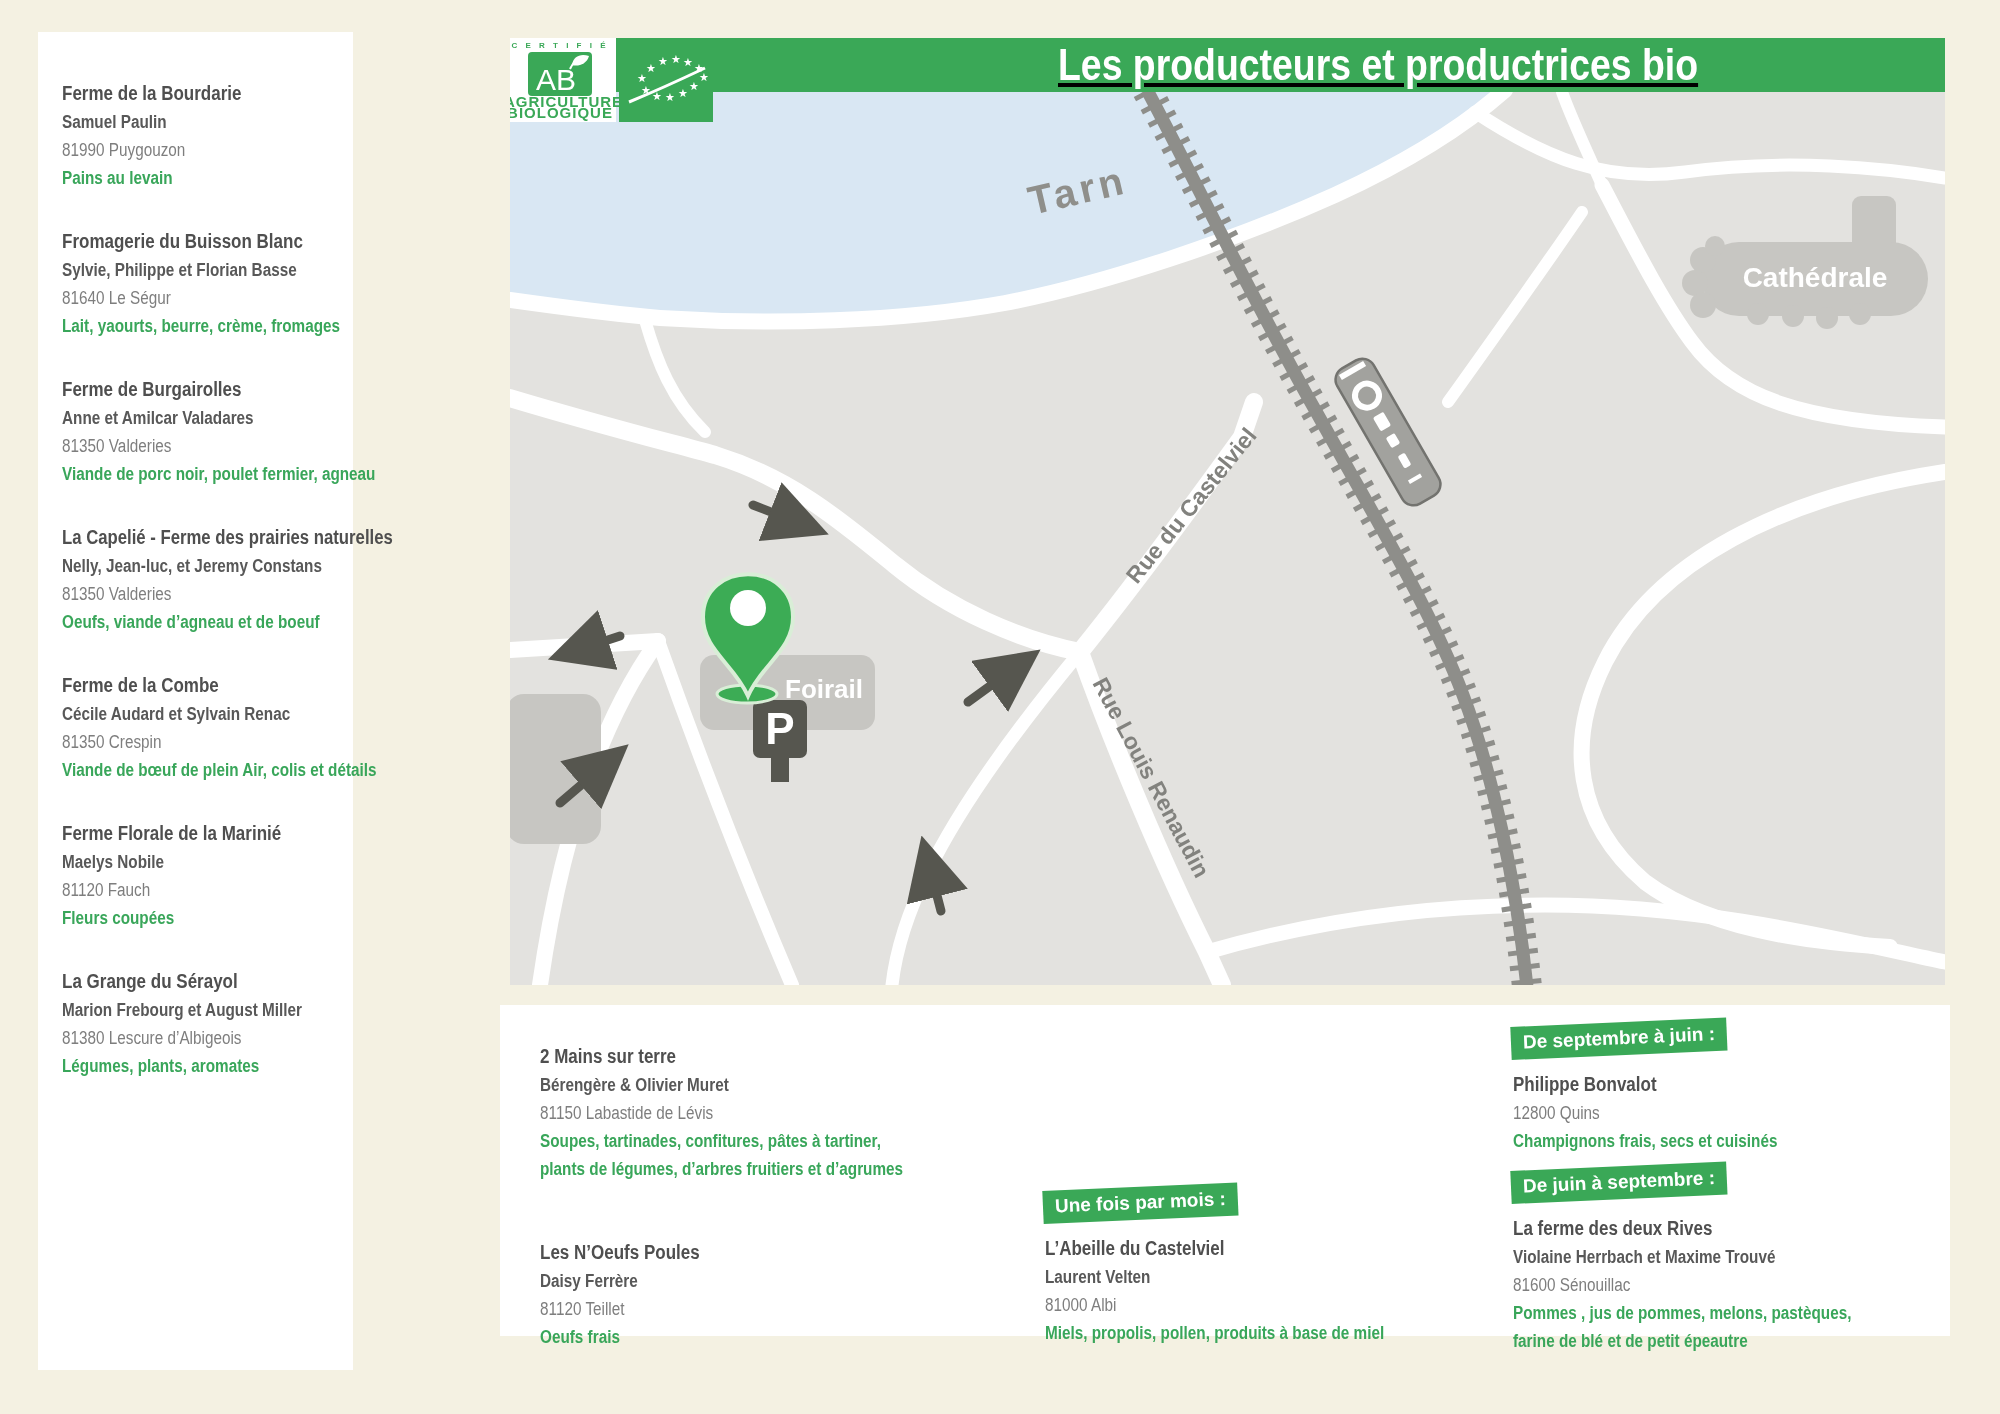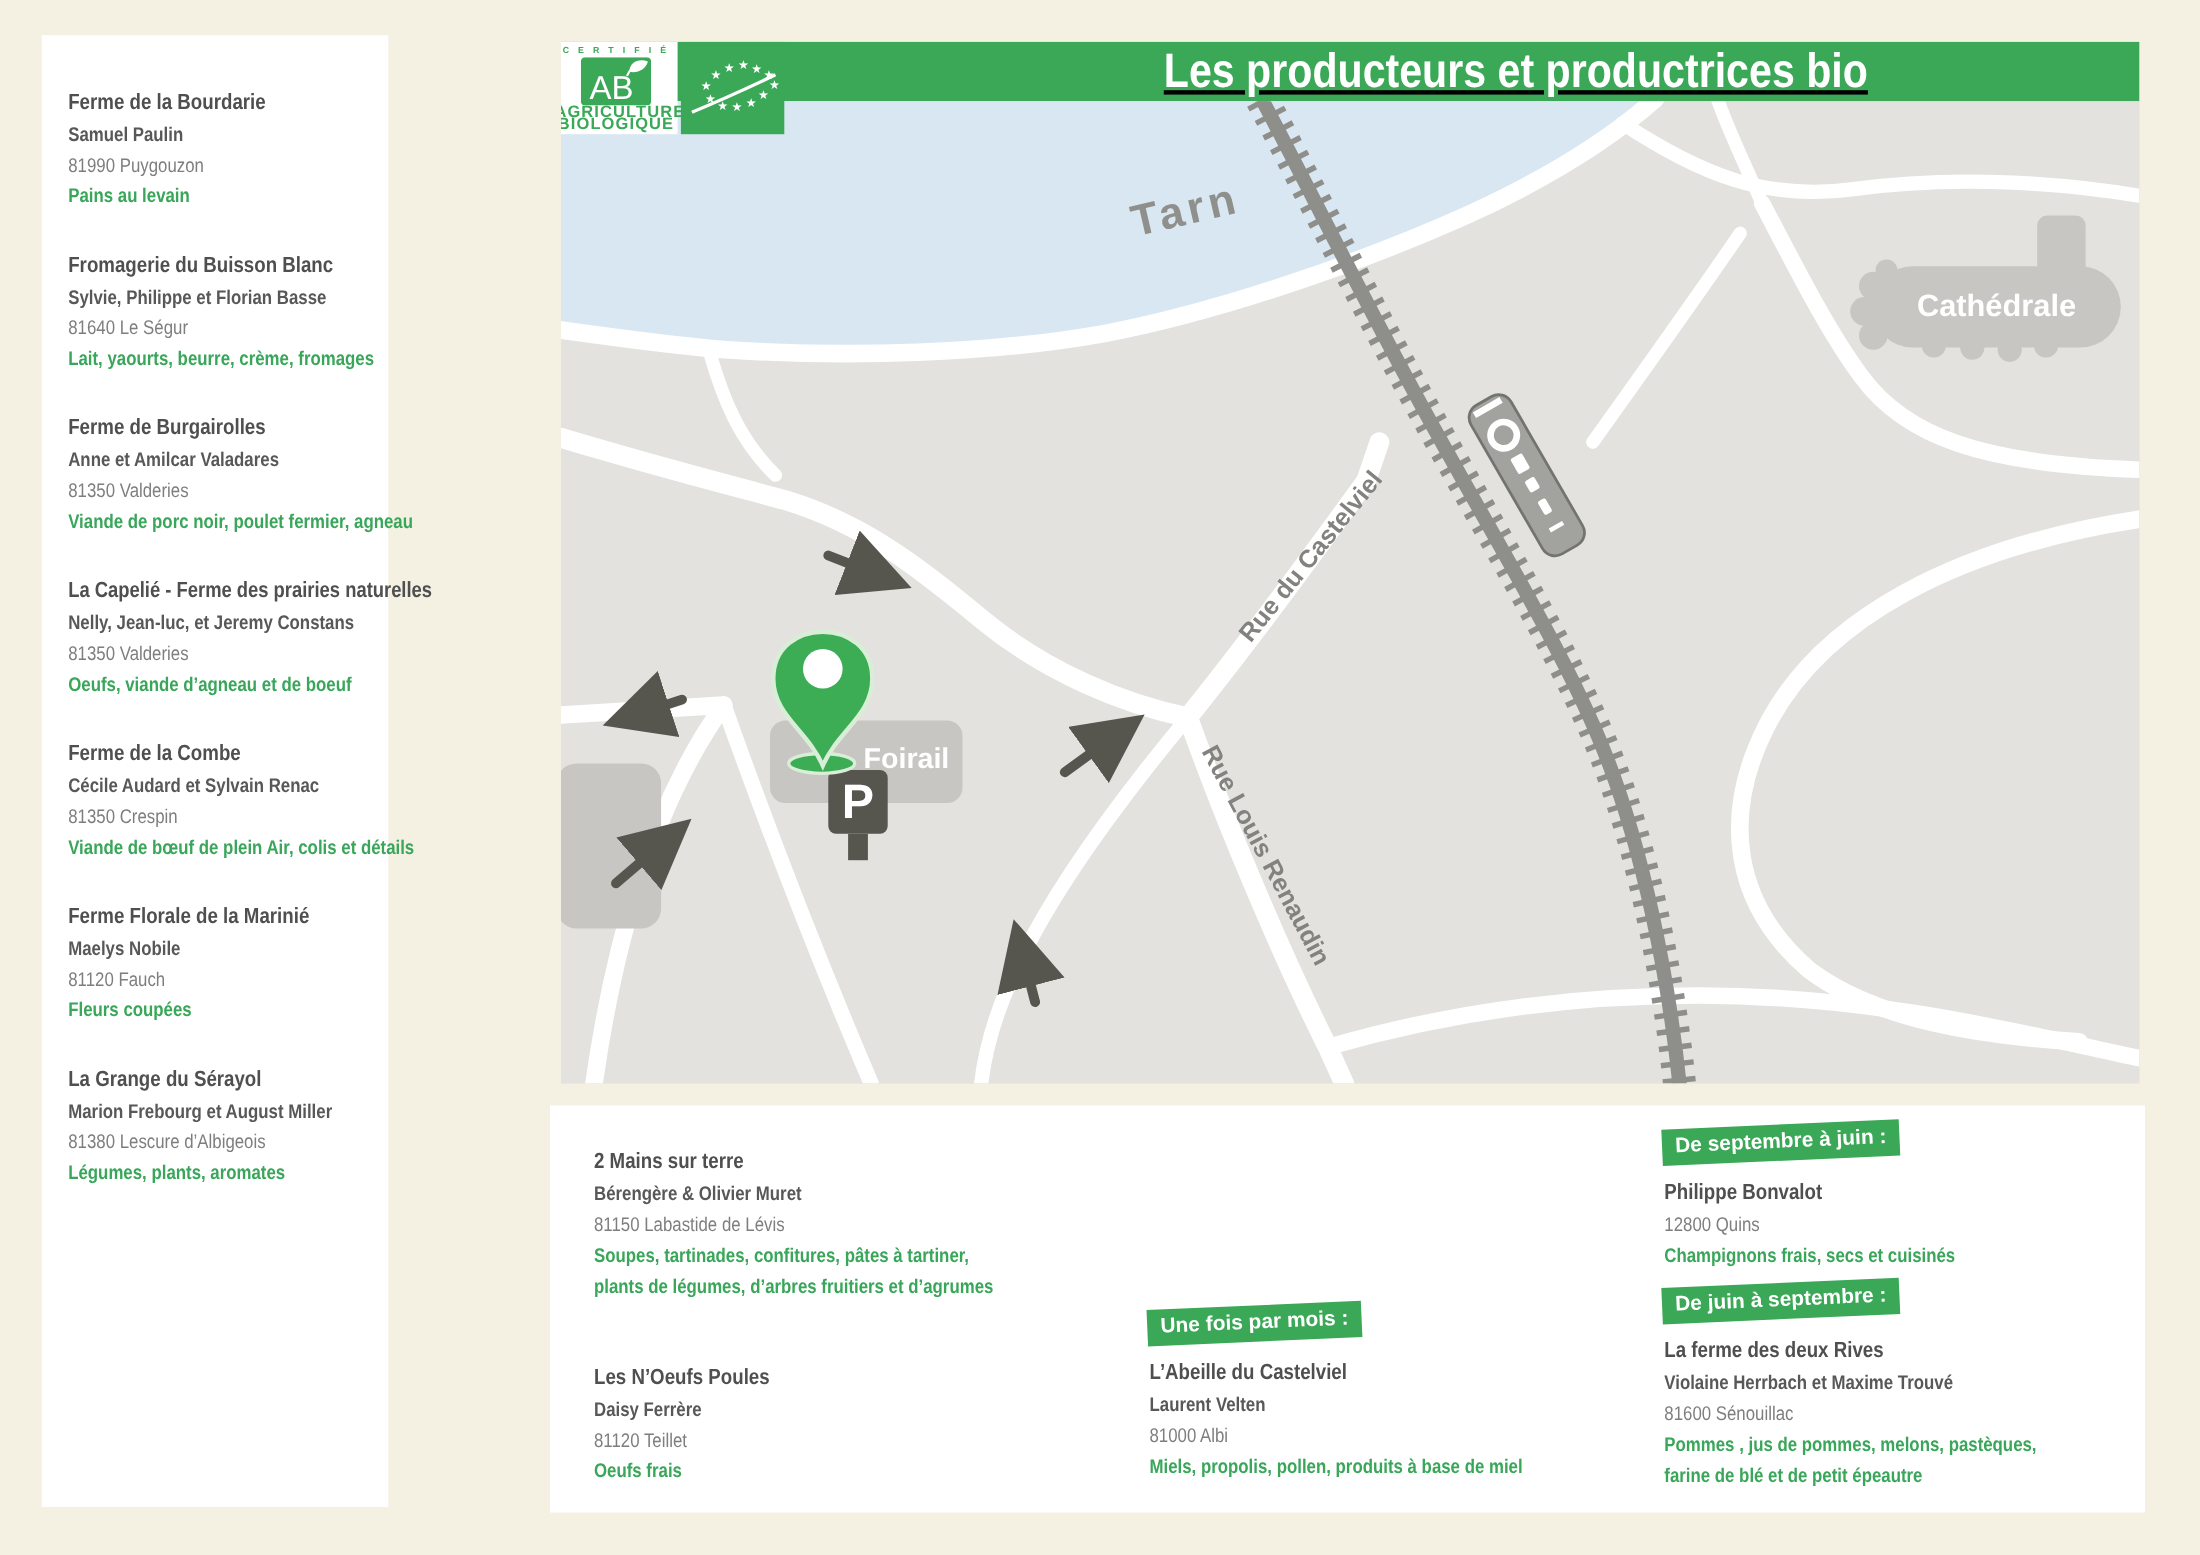--- a/index.html
+++ b/index.html
@@ -2,21 +2,21 @@
 <html><head>
 <meta charset="utf-8">
 <style>
   html,body{margin:0;padding:0;background:#f4f1e2;font-family:"Liberation Sans",sans-serif;}
   #page{position:relative;width:2000px;height:1414px;background:#f4f1e2;overflow:hidden;}
 
   
   #sidebar{position:absolute;left:38px;top:32px;width:315px;height:1338px;background:#ffffff;
            padding:46px 22px 0 24px;box-sizing:border-box;}
   #mapPanel{position:absolute;left:510px;top:38px;width:1435px;height:947px;background:#e3e2df;overflow:hidden;}
-  #bottomPanel{position:absolute;left:500px;top:1005px;width:1450px;height:370px;background:#ffffff;}
+  #bottomPanel{position:absolute;left:500px;top:1005px;width:1450px;height:331px;background:#ffffff;}
 
   
   .t{font-size:20px;font-weight:bold;color:#4f4f4f;line-height:30px;}
   .p{font-size:18px;font-weight:bold;color:#585858;line-height:28px;}
   .a{font-size:18px;color:#7e7e7e;line-height:28px;}
   .g{font-size:18px;font-weight:bold;color:#39a65a;line-height:28px;}
   .fit{display:block;white-space:pre;transform-origin:left center;}
   .pb{margin-bottom:34px;}
 
   

